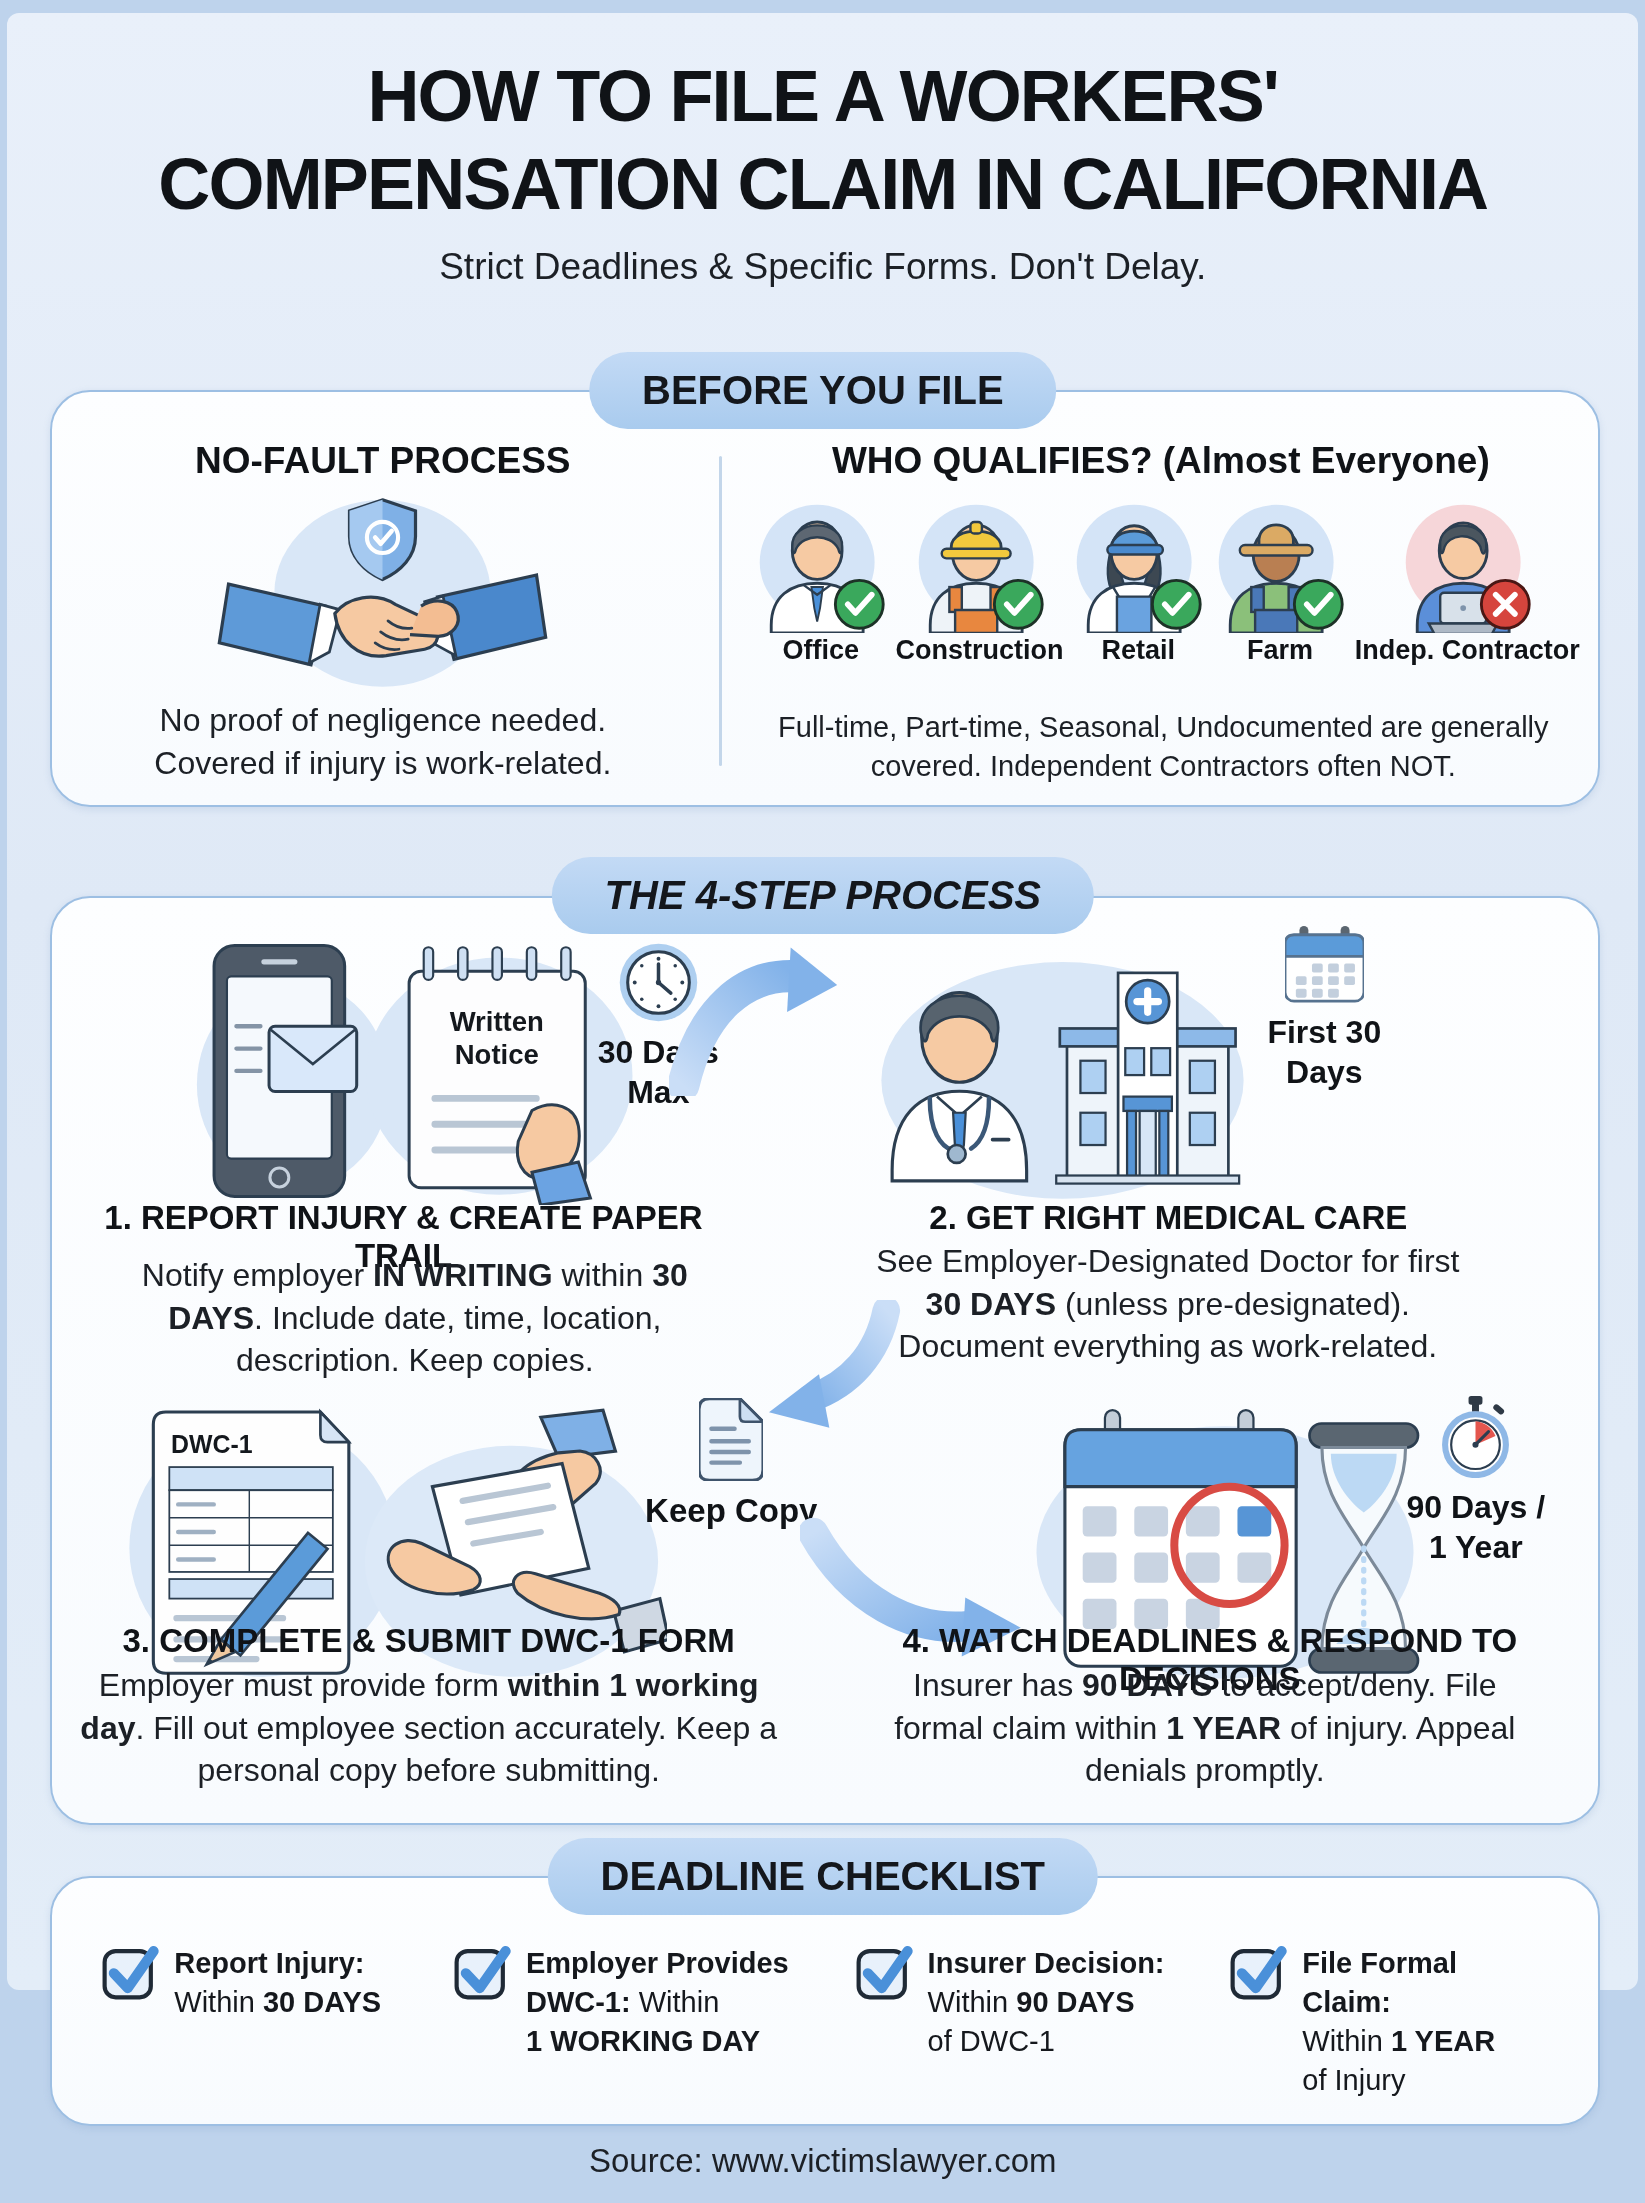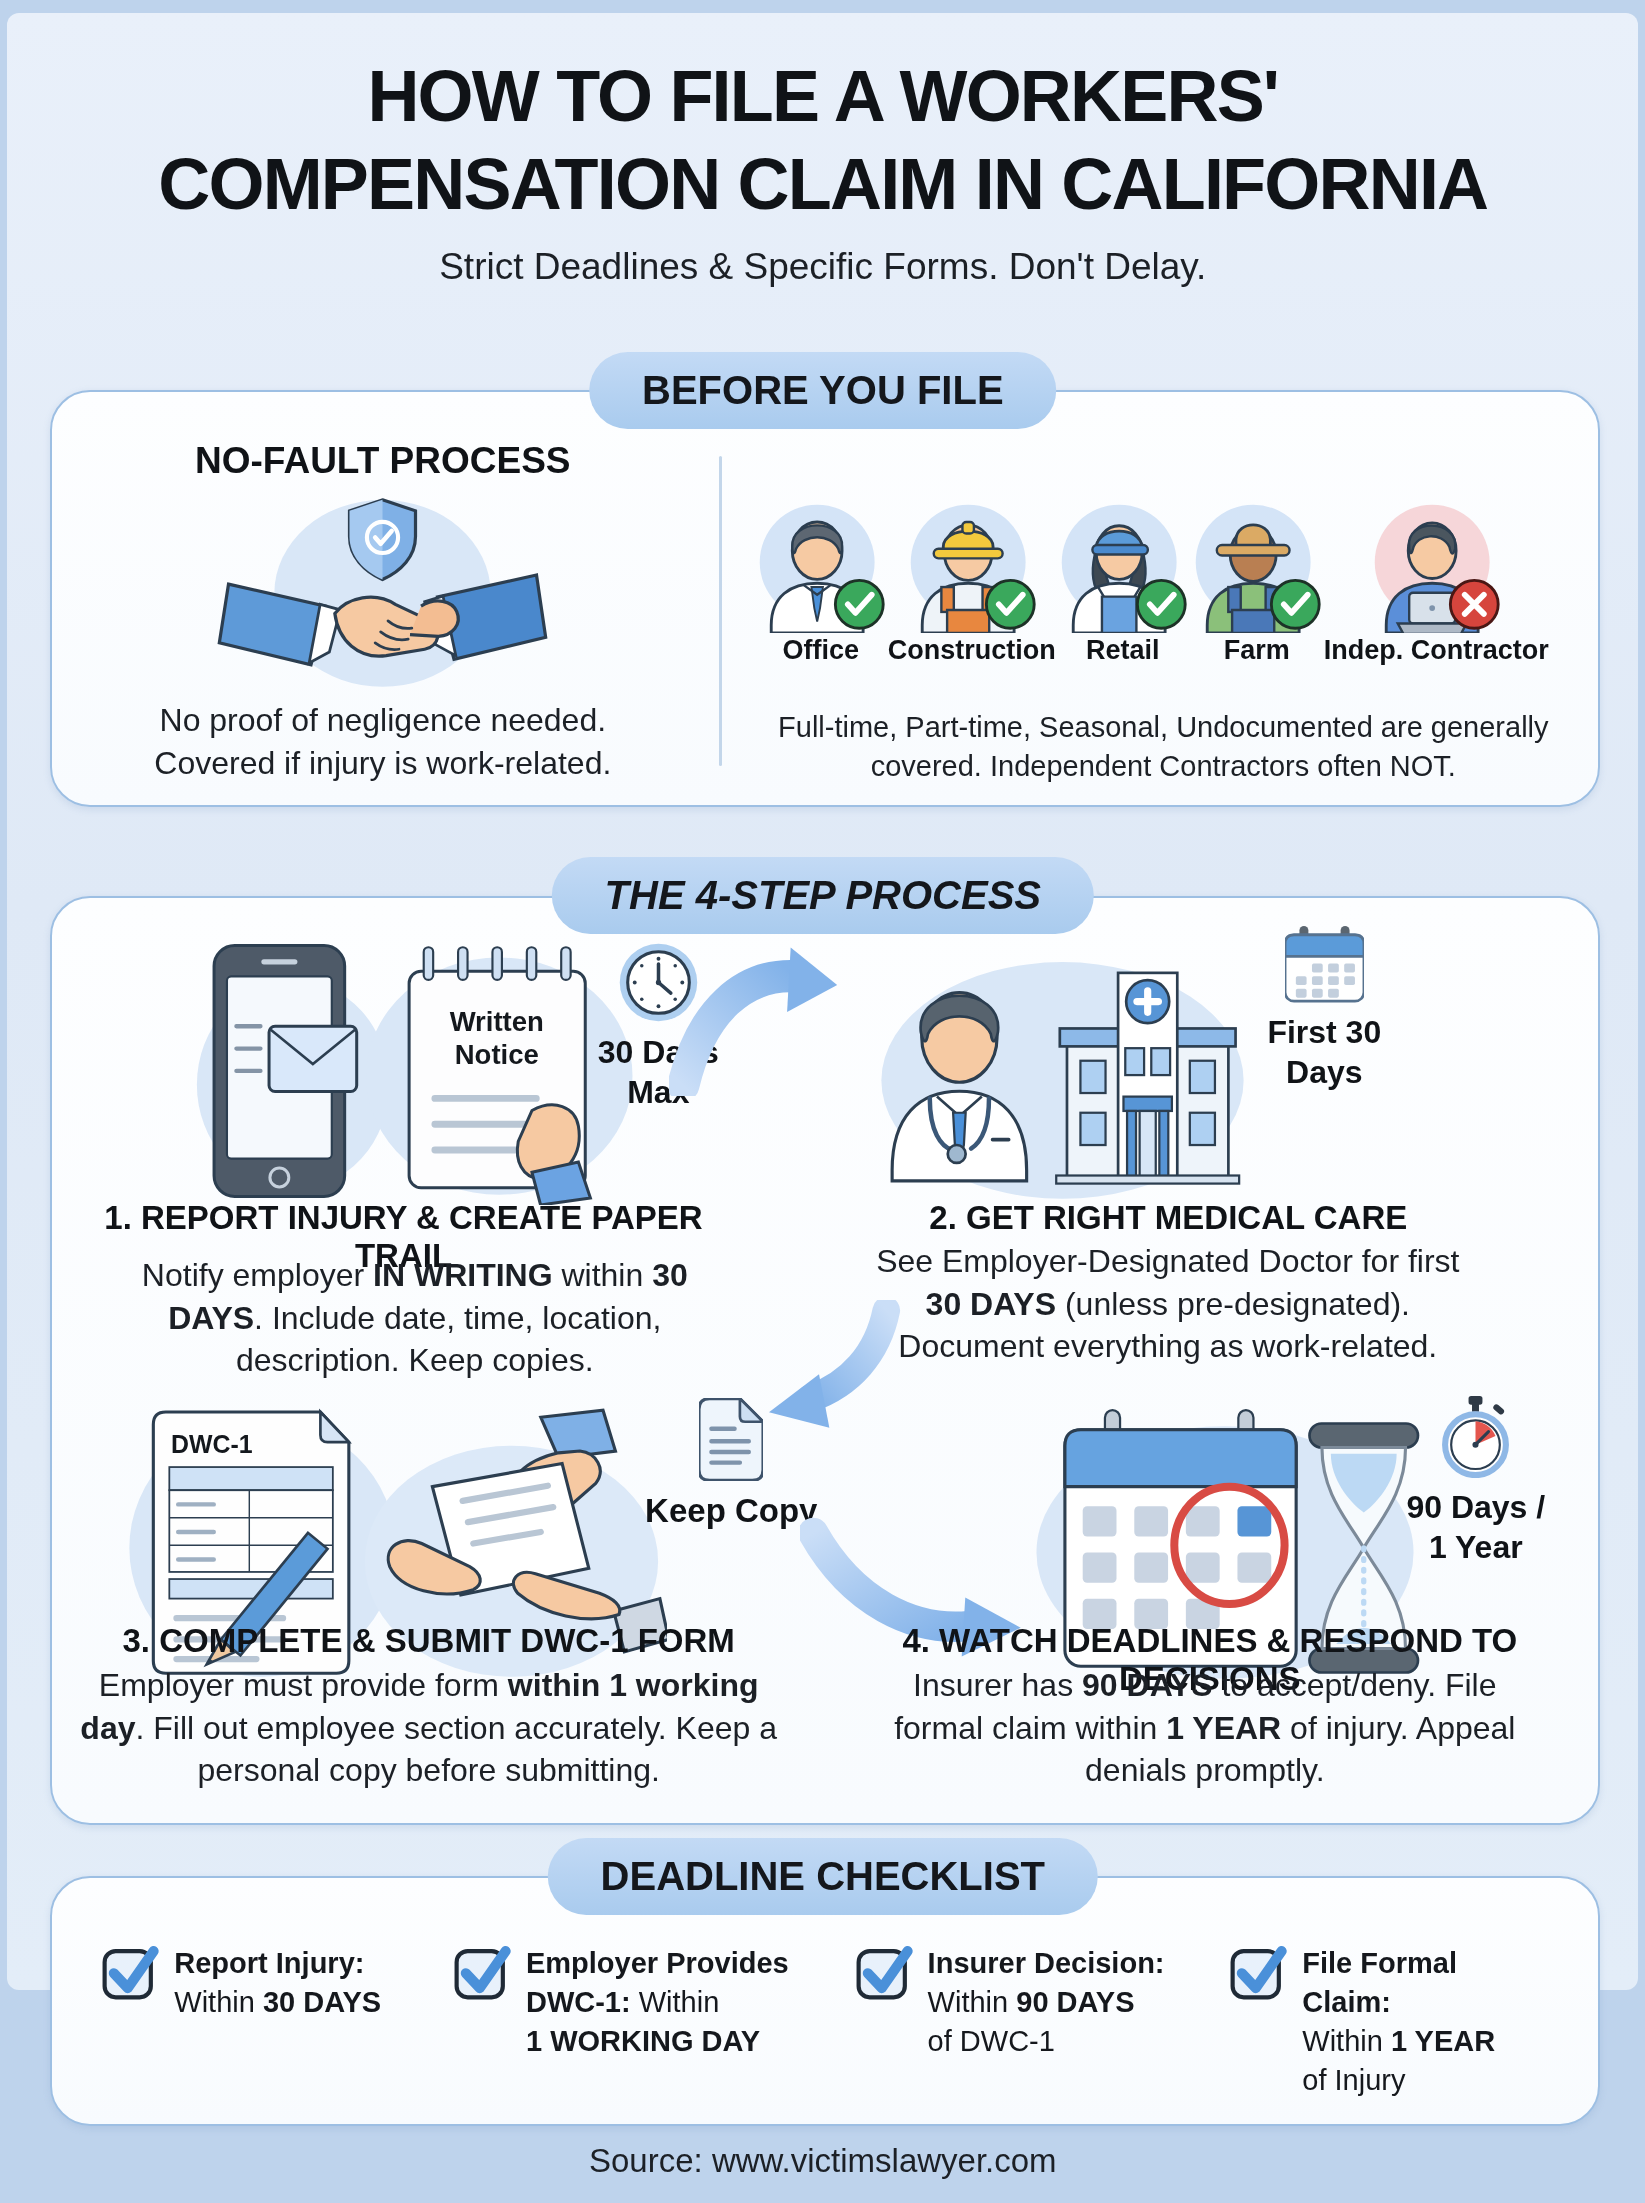--- a/index.html
+++ b/index.html
@@ -29,21 +29,21 @@
     background:linear-gradient(180deg,#fdfeff,#f8fbfe);
     border:2.8px solid #9dbfe3;border-radius:40px;
     box-shadow:0 2.8px 7.3px rgba(110,145,190,.18);
   }
   .card1{top:377px;height:413px;}
   .card2{top:883px;height:925px;}
   .card3{top:1863px;height:246px;}
   .col-title{position:absolute;font-size:37px;font-weight:bold;text-align:center;color:#101317;}
   .body-text{position:absolute;font-size:32px;line-height:1.33;text-align:center;color:#1c2026;}
   .divider{position:absolute;left:667px;top:64px;bottom:39px;width:2.8px;background:#c3d6ea;border-radius:1.8px;}
-  .workers{position:absolute;left:696px;top:107px;width:826px;display:flex;justify-content:flex-start;padding:0 5.5px;}
+  .workers{position:absolute;left:696px;top:107px;width:826px;display:flex;justify-content:space-between;padding:0 5.5px;}
   .worker{display:flex;flex-direction:column;align-items:center;}
   .worker svg{width:134px;height:134px;}
   .wlabel{font-size:27px;font-weight:bold;margin-top:1.8px;white-space:nowrap;color:#101317;}
   .step-title{position:absolute;font-size:33px;font-weight:bold;text-align:center;color:#101317;}
   .badge-block{position:absolute;display:flex;flex-direction:column;align-items:center;text-align:center;}
   .badge-label{font-size:32px;font-weight:bold;line-height:1.25;margin-top:9.2px;color:#101317;}
   .check-row{position:absolute;left:0;top:66px;width:100%;display:flex;justify-content:space-between;padding:0 48px;box-sizing:border-box;}
   .check-item{display:flex;align-items:flex-start;}
   .check-item svg{width:61px;height:61px;flex:0 0 auto;margin-right:13px;margin-top:-3.7px;}
   .check-text{font-size:29px;line-height:1.34;color:#15181d;}
@@ -85,20 +85,21 @@
 
       <path d="M128,150 C142,132 172,126 194,140 L232,158 C246,167 242,186 226,189 L184,196 C154,200 132,180 128,150 Z" fill="#f6c9a2" stroke="#2c3e50" stroke-width="3.5"></path>
       <path d="M222,142 C238,132 256,136 261,148 C267,162 256,174 241,175 L210,173" fill="#f3bd92" stroke="#2c3e50" stroke-width="3.5"></path>
       <path d="M186,158 q12,10 26,8 M178,170 q14,11 30,8 M172,182 q12,9 26,7" fill="none" stroke="#2c3e50" stroke-width="3" stroke-linecap="round"></path>
     </svg>
 
     <p class="body-text" style="left:64px;top:307px;width:533px;margin:0;">No proof of negligence needed.<br>Covered if injury is work-related.</p>
 
     <div class="divider"></div>
 
+    <div class="col-title" style="left:693px;top:48px;width:831px;">WHO QUALIFIES? (Almost Everyone)</div>
 
     <div class="workers">
 
       <div class="worker">
         <svg viewBox="0 0 140 140">
           <circle cx="66" cy="66" r="60" fill="#d4e4f7"></circle>
           <path d="M18,132 C18,102 38,88 66,88 C94,88 114,102 114,132 L114,140 H18 Z" fill="#ffffff" stroke="#2c3e50" stroke-width="3"></path>
           <ellipse cx="66" cy="54" rx="26" ry="30" fill="#f6caa3" stroke="#2c3e50" stroke-width="3"></ellipse>
           <path d="M40,50 C38,20 94,20 92,50 C92,56 90,60 88,52 C80,36 52,36 44,52 C42,60 40,56 40,50 Z" fill="#5d6772" stroke="#2c3e50" stroke-width="2.5"></path>
           <polygon points="60,92 72,92 69,114 66,128 63,114" fill="#4a90d9" stroke="#2c3e50" stroke-width="2"></polygon>

